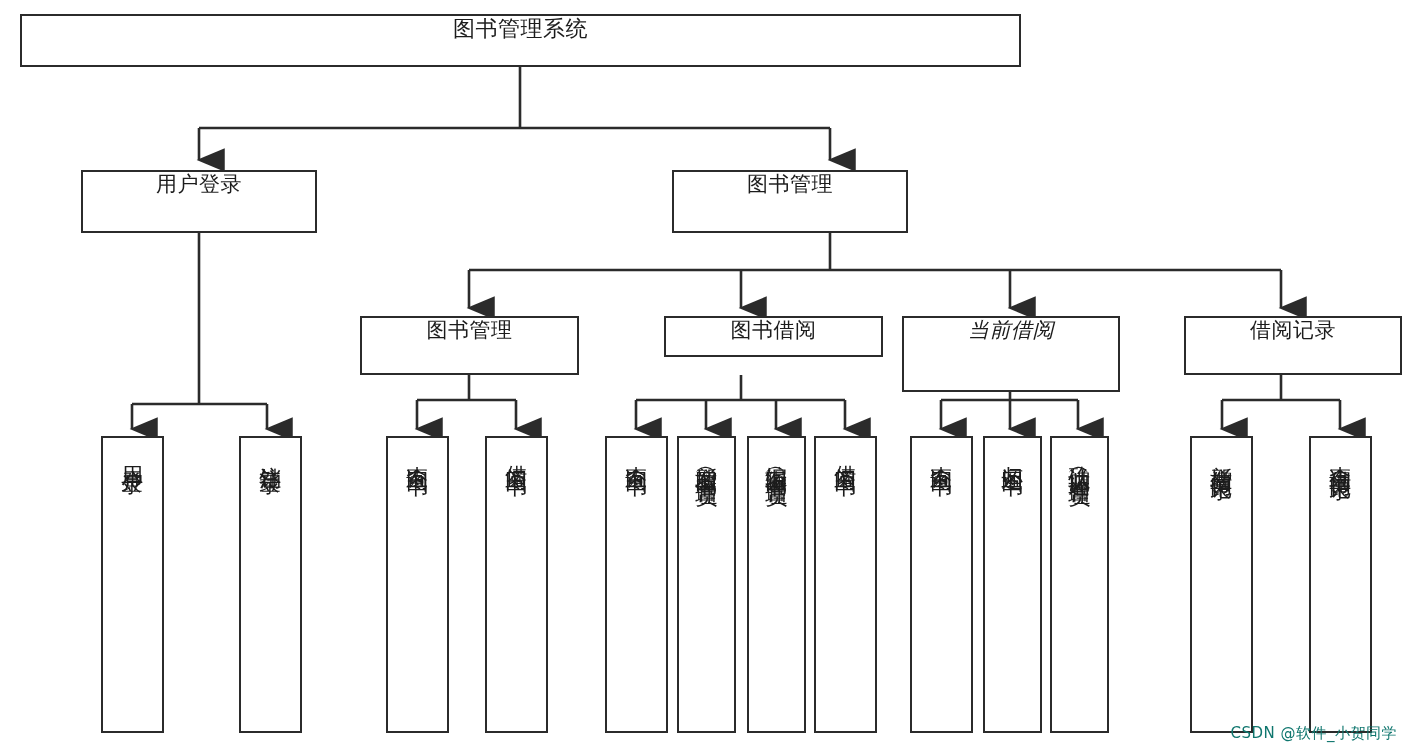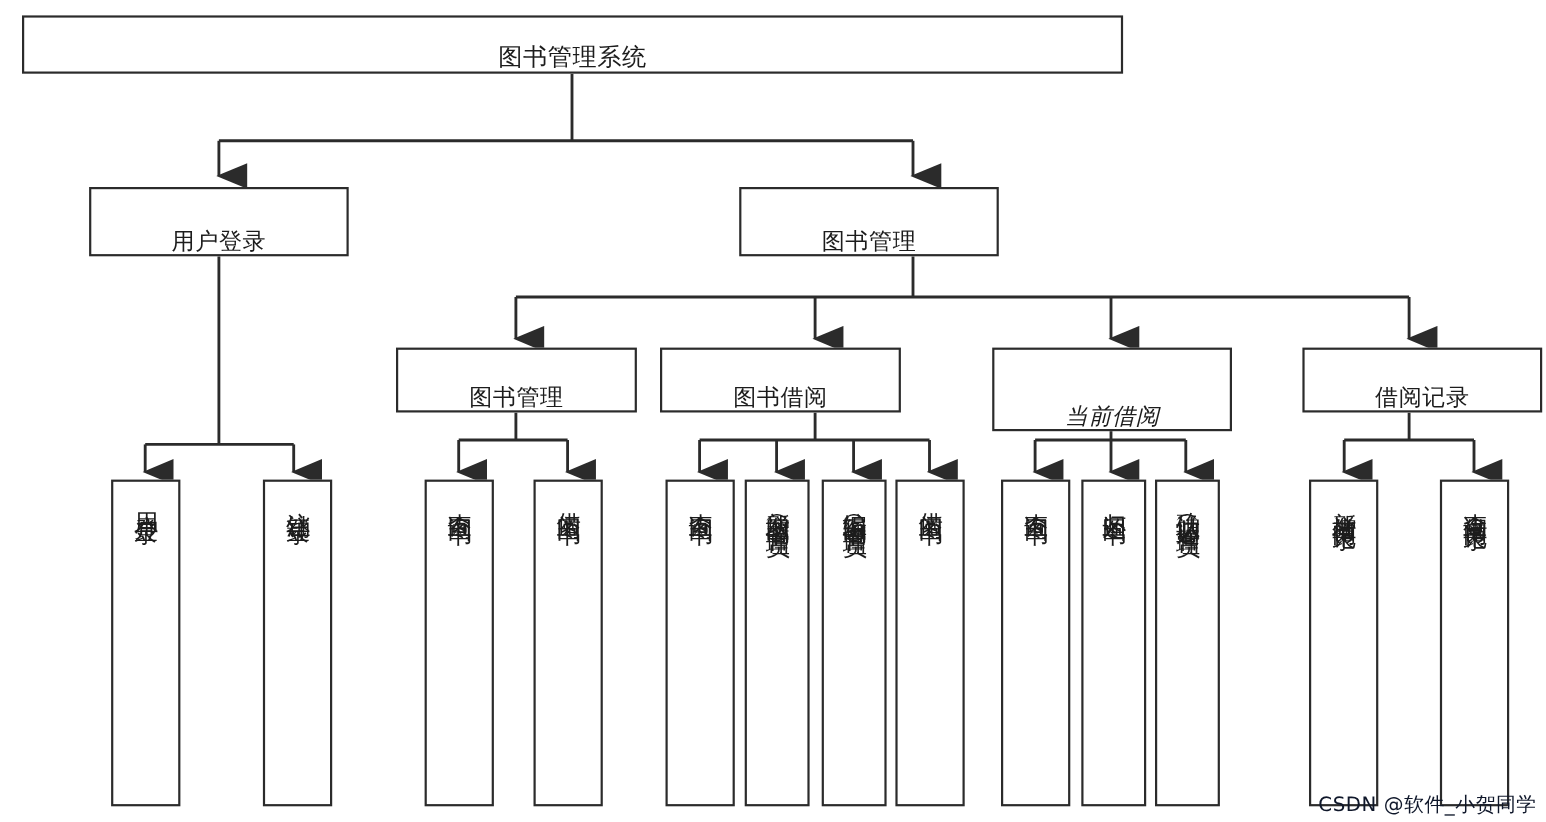--- a/index.html
+++ b/index.html
@@ -23,21 +23,21 @@
     width: 1405px;
     height: 747px;
     pointer-events: none;
   }
   .node {
     position: absolute;
     box-sizing: border-box;
     border: 2px solid #2b2b2b;
     background: #ffffff;
     display: flex;
-    align-items: flex-end;
+    align-items: flex-start;
     justify-content: center;
     color: #1c1c1c;
   }
   .node-label {
     font-size: 21px;
     line-height: 1.15;
     letter-spacing: 0.5px;
     white-space: nowrap;
     color: #1c1c1c;
   }
@@ -52,22 +52,22 @@
   .node.vertical {
     align-items: flex-start;
     justify-content: center;
     padding-top: 10px;
   }
   .node.root .node-label { font-size: 22px; }
   .watermark {
     position: absolute;
     right: 8px;
     bottom: 4px;
-    font-size: 18px;
-    color: #0f172a;
+    font-size: 15px;
+    color: #0f766e;
     white-space: nowrap;
     letter-spacing: 0.5px;
     font-family: "DejaVu Sans", "Liberation Sans", sans-serif;
   }
 </style>
 </head>
 <body>
 
 <div id="canvas">
 
@@ -128,21 +128,21 @@
   <div class="node" style="left:81px; top:170px; width:236px; height:63px;">
     <span class="node-label">用户登录</span>
   </div>
   <div class="node" style="left:672px; top:170px; width:236px; height:63px;">
     <span class="node-label">图书管理</span>
   </div>
 
   <div class="node" style="left:360px; top:316px; width:219px; height:59px;">
     <span class="node-label">图书管理</span>
   </div>
-  <div class="node" style="left:600px; top:316px; width:219px; height:59px;">
+  <div class="node" style="left:664px; top:316px; width:219px; height:41px;">
     <span class="node-label">图书借阅</span>
   </div>
   <div class="node" style="left:902px; top:316px; width:218px; height:76px;font-style:italic;">
     <span class="node-label">当前借阅</span>
   </div>
   <div class="node" style="left:1184px; top:316px; width:218px; height:59px;">
     <span class="node-label">借阅记录</span>
   </div>
 
   <div class="node vertical" style="left:101px; top:436px; width:63px; height:297px;">

